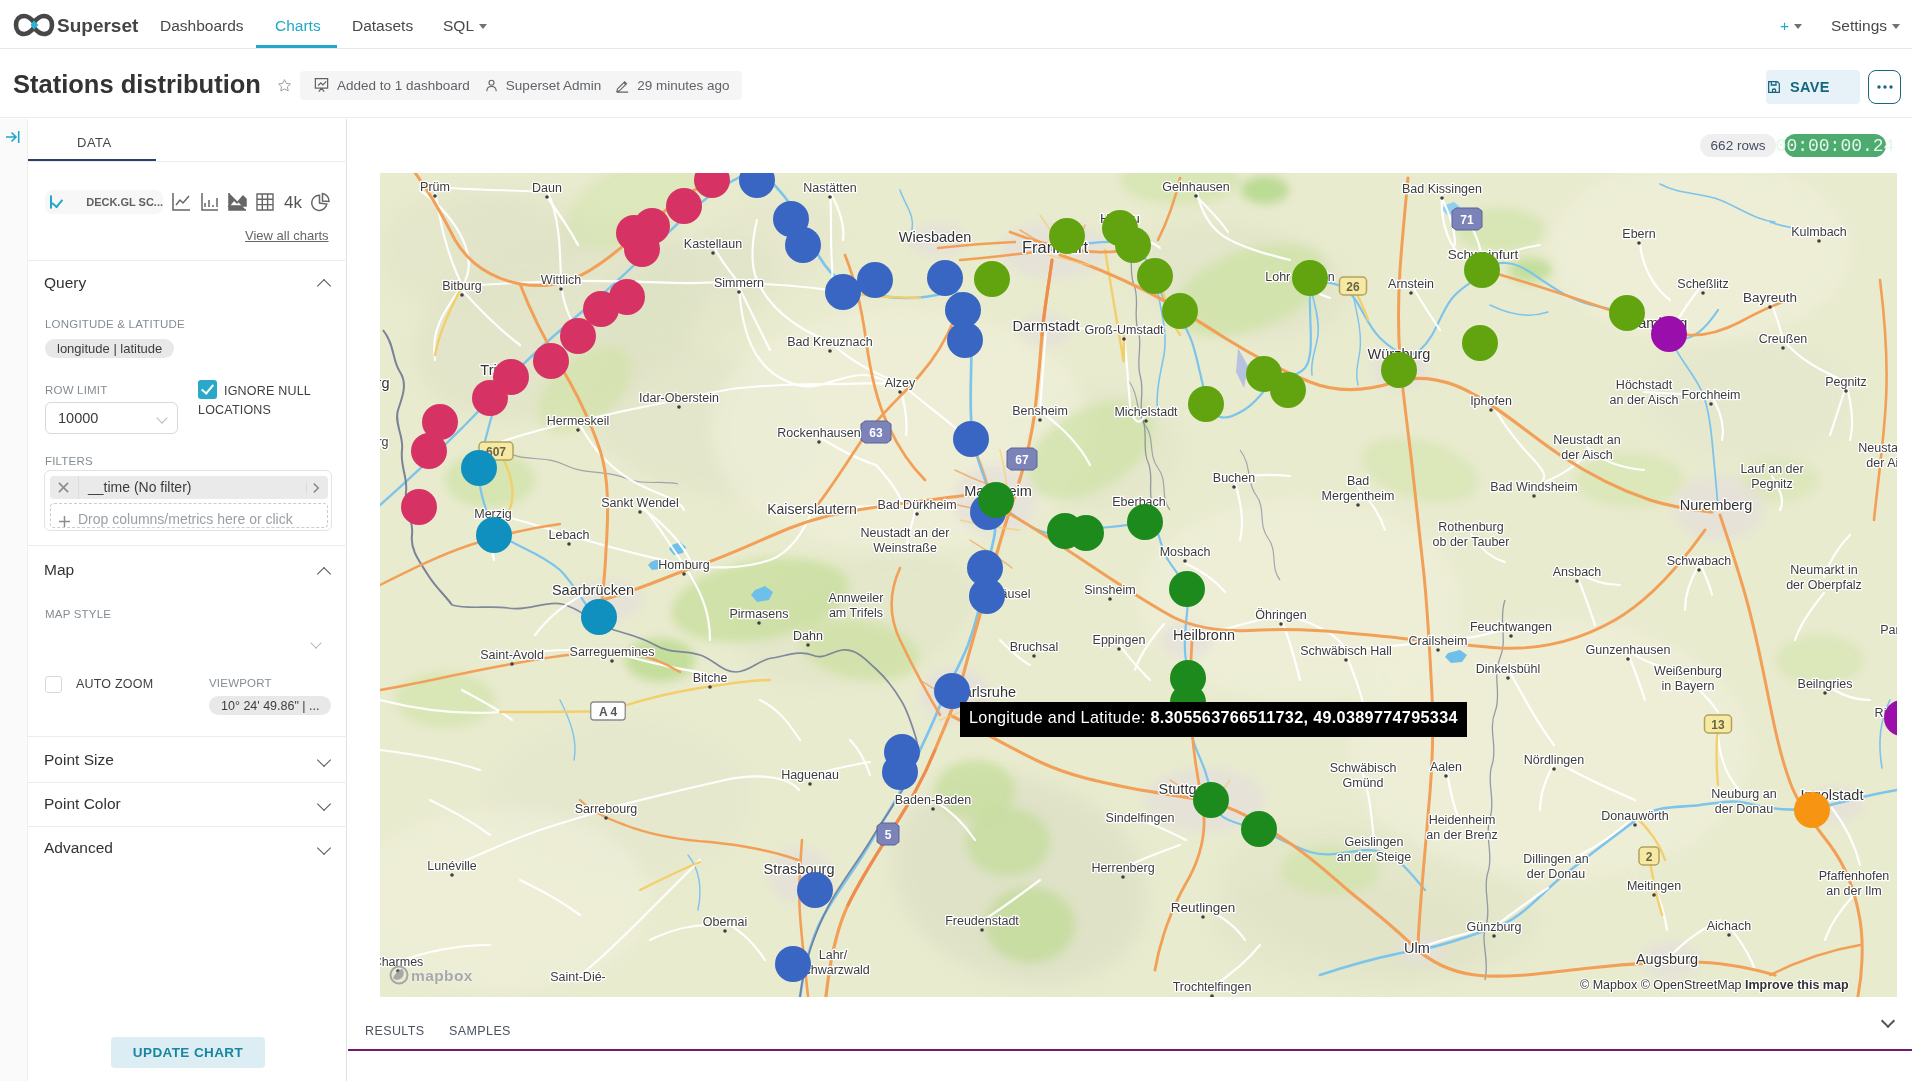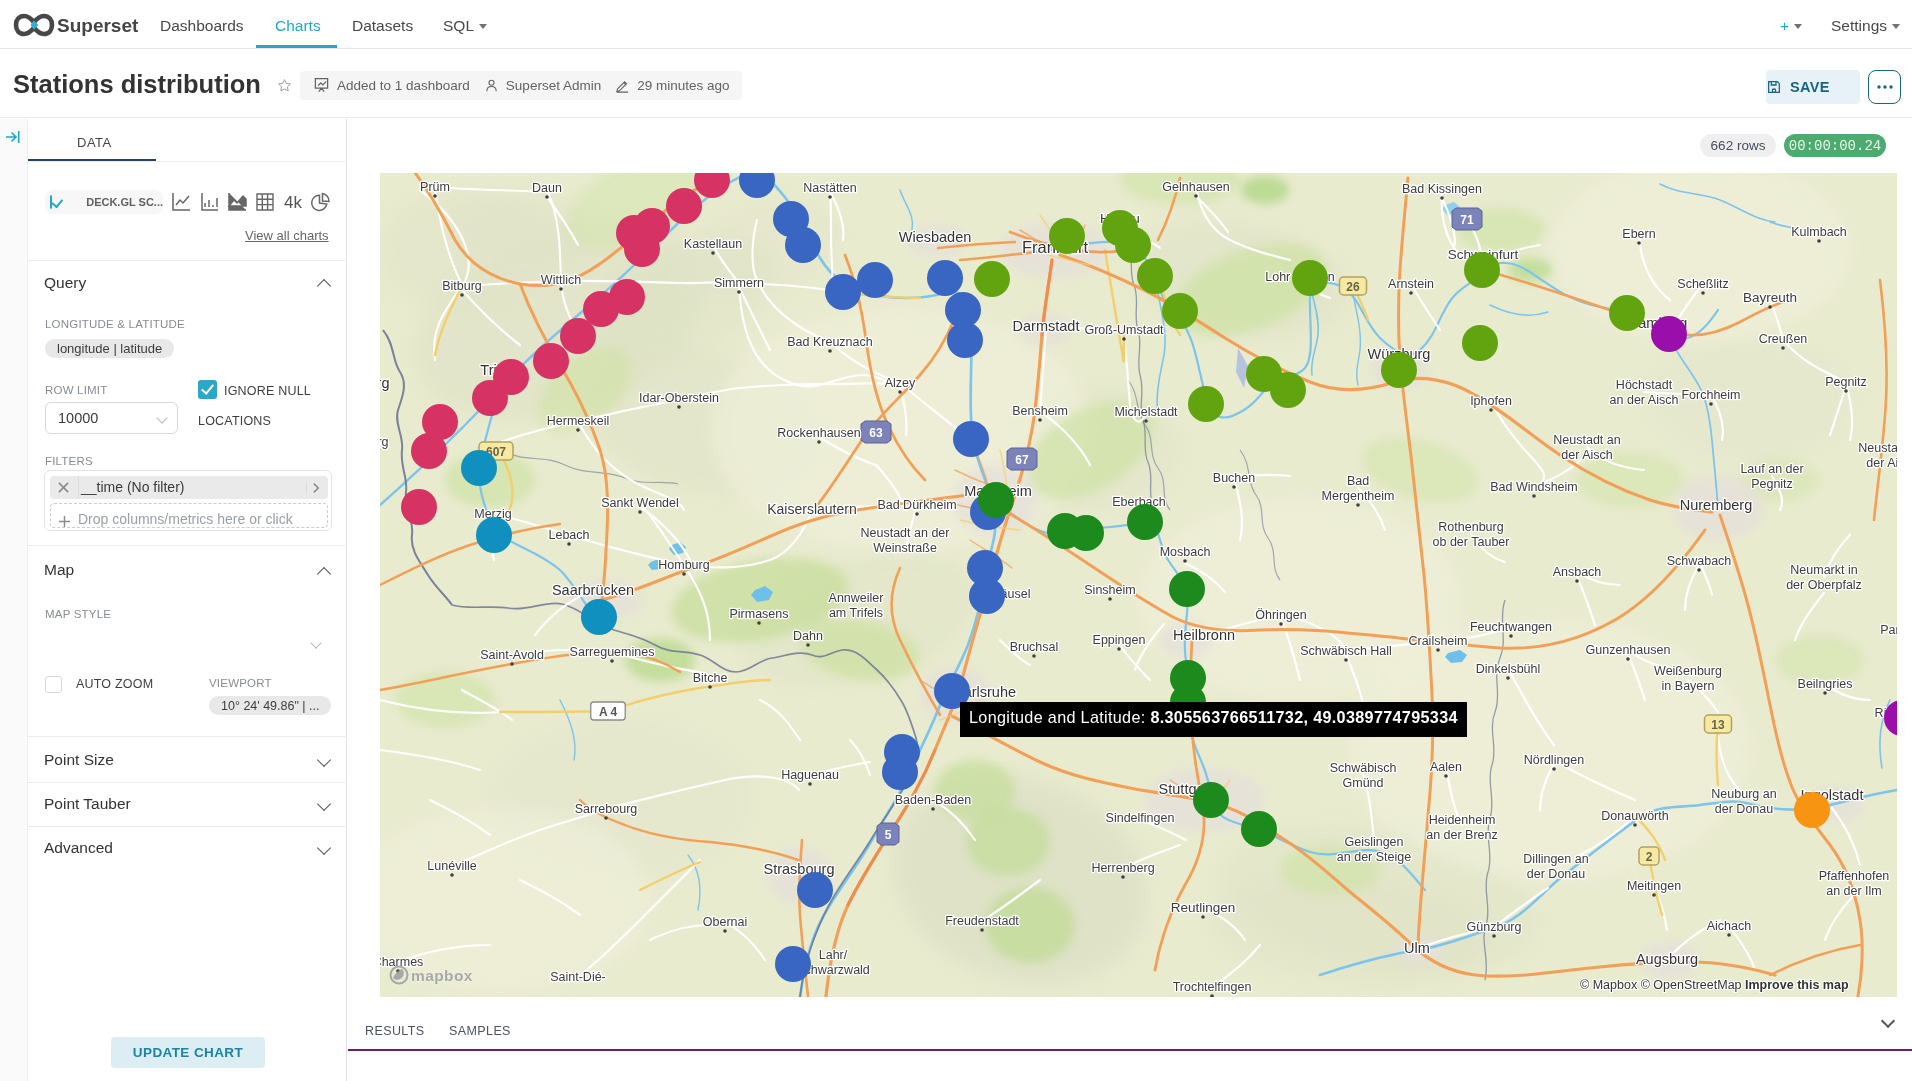--- a/index.html
+++ b/index.html
@@ -65,21 +65,21 @@
   font-size:14px; color:#3b3b3b; display:flex; align-items:center; }
 .dropzone { position:absolute; left:5px; top:32px; width:278px; height:25px; border:1.5px dashed #ccc;
   border-radius:4px; font-size:14px; color:#9aa0a6; display:flex; align-items:flex-end; padding-left:8px; }
 .updatebtn { position:absolute; left:83px; top:918px; width:154px; height:31px; background:#dcedf4;
   border-radius:4px; color:#1985a0; font-size:13.5px; font-weight:bold; display:flex; align-items:center;
   justify-content:center; letter-spacing:0.4px; }
 
 .rowspill { position:absolute; left:1700px; top:134px; width:76px; height:23px; background:#efefef;
   border-radius:13px; font-size:13.5px; color:#454e61; display:flex; align-items:center; justify-content:center; }
 .timerpill { position:absolute; left:1784px; top:134px; width:102px; height:23px; background:#4dab70;
-  border-radius:13px; font-size:14px; color:#e4f7e9; display:flex; align-items:center; justify-content:center;
+  border-radius:13px; font-size:18px; color:#e4f7e9; display:flex; align-items:center; justify-content:center;
   font-family:"Liberation Mono", monospace; }
 .mapwrap { position:absolute; left:380px; top:173px; width:1517px; height:824px; overflow:hidden; }
 .tooltip { position:absolute; left:960px; top:702px; width:507px; height:35px; background:#000;
   color:#fff; font-size:16.2px; padding:5px 0 0 9px; line-height:21.5px; letter-spacing:0.32px; white-space:nowrap; overflow:hidden; }
 .bottombar { position:absolute; left:348px; top:997px; width:1564px; height:54px; background:#fff;
   border-bottom:2px solid #701a75; }
 .btab { position:absolute; top:27px; font-size:12.5px; color:#4a5360; letter-spacing:0.4px; }
 .bchev { position:absolute; left:1535px; top:19px; width:10px; height:10px; border:solid #545454;
   border-width:0 2px 2px 0; transform:rotate(45deg); }
 </style>
@@ -164,28 +164,28 @@
   <div class="sep" style="top:141px"></div>
   <div class="sechead" style="top:155px">Query</div>
   <div class="chev up" style="top:162px"></div>
   <div class="ctllabel" style="left:17px;top:199px">LONGITUDE &amp; LATITUDE</div>
   <div class="gpill" style="left:17px;top:220px">longitude | latitude</div>
   <div class="ctllabel" style="left:17px;top:265px">ROW LIMIT</div>
   <div class="selbox" style="left:17px;top:283px;width:133px;height:32px">10000</div>
   <div class="selchev" style="left:130px;top:295px"></div>
   <div class="ckteal" style="left:170px;top:261px"></div>
   <div class="cklab" style="left:196px;top:265px">IGNORE NULL</div>
-  <div class="cklab" style="left:170px;top:295px">LOCATIONS</div>
+  <div class="cklab" style="left:170px;top:284px">LOCATIONS</div>
   <div class="ctllabel" style="left:17px;top:336px">FILTERS</div>
   <div class="filterbox">
     <div class="filterpill">
       <svg width="11" height="11" viewBox="0 0 12 12" style="margin:0 9px 0 8px">
           <path d="M1 1l10 10M11 1L1 11" stroke="#8c8c8c" stroke-width="1.8"></path>
         </svg>
-      <span style="border-left:1px solid #dcdcdc;padding-left:2px;height:23px;line-height:23px;flex:1">__time (No filter)</span>
+      <span style="border-left:1px solid #dcdcdc;padding-left:9px;height:23px;line-height:23px;flex:1">__time (No filter)</span>
       <svg width="8" height="12" viewBox="0 0 8 12" style="margin-right:8px;border-left:1px solid #dcdcdc;padding-left:6px;width:14px">
           <path d="M1 1l5 5-5 5" fill="none" stroke="#8c8c8c" stroke-width="1.8"></path>
         </svg>
     </div>
     <div class="dropzone">
       <svg width="11" height="11" viewBox="0 0 12 12" style="margin-right:8px">
           <path d="M6 0v12M0 6h12" stroke="#8c8c8c" stroke-width="1.6"></path>
         </svg>
       Drop columns/metrics here or click
     </div>
@@ -198,21 +198,21 @@
   <div class="selchev" style="left:284px;top:520px"></div>
   <div class="ckempty" style="left:17px;top:557px"></div>
   <div class="cklab" style="left:48px;top:558px">AUTO ZOOM</div>
   <div class="ctllabel" style="left:181px;top:558px;color:#848d94">VIEWPORT</div>
   <div class="gpill" style="left:181px;top:577px;font-size:12.5px">10° 24' 49.86" | ...</div>
 
   <div class="sep" style="top:617px"></div>
   <div class="sechead" style="top:632px">Point Size</div>
   <div class="chev down" style="top:636px"></div>
   <div class="sep" style="top:663px"></div>
-  <div class="sechead" style="top:676px">Point Tauber</div>
+  <div class="sechead" style="top:676px">Point Color</div>
   <div class="chev down" style="top:680px"></div>
   <div class="sep" style="top:707px"></div>
   <div class="sechead" style="top:720px">Advanced</div>
   <div class="chev down" style="top:724px"></div>
 
   <div class="updatebtn">UPDATE CHART</div>
 </div>
 
 <div class="rowspill">662 rows</div>
 <div class="timerpill">00:00:00.24</div>

